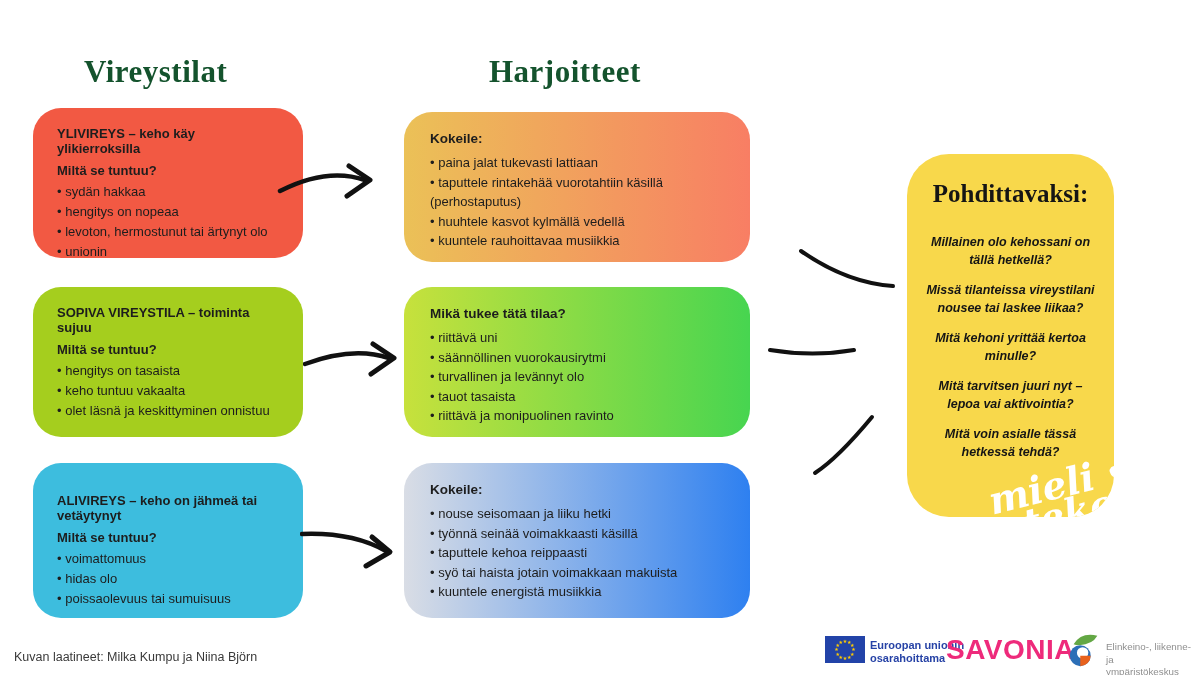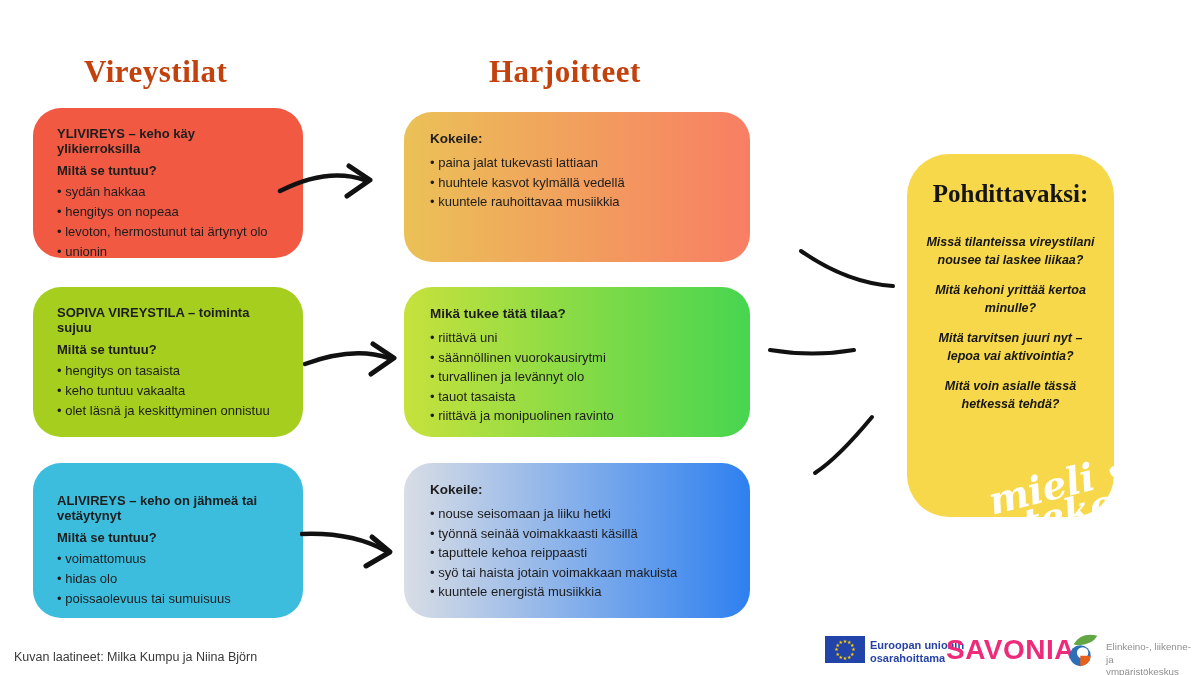--- a/index.html
+++ b/index.html
@@ -1,20 +1,20 @@
 <!DOCTYPE html>
 <html><head>
 <meta charset="utf-8">
 <style>
   html,body{margin:0;padding:0;}
   body{font-family:"Liberation Sans", sans-serif; background:#fff;}
   .canvas{position:relative;width:1200px;height:675px;background:#fff;overflow:hidden;}
 
   .col-title{position:absolute;font-family:"Liberation Serif", serif;font-weight:700;
-    font-size:31px;color:#c2410c;letter-spacing:.5px;}
+    font-size:31px;color:#14532d;letter-spacing:.5px;}
 
   
   .sbox{position:absolute;border-radius:28px;padding:18px 24px 0 24px;box-sizing:border-box;
     color:#1d1d1d;overflow:hidden;}
   .sbox-title{font-weight:700;font-size:13px;margin-bottom:7px;}
   .sbox-sub{font-weight:700;font-size:13px;margin-bottom:4px;}
   ul.blist{list-style:none;margin:0;padding:0;}
   .blist li{font-size:13px;line-height:20px;}
   .blist li::before{content:"• ";}
 
@@ -87,20 +87,21 @@
       <li>voimattomuus</li>
       <li>hidas olo</li>
       <li>poissaolevuus tai sumuisuus</li>
     </ul>
   </div>
 
   <div class="ebox" style="left: 404px; top: 112px; width: 346px; height: 150px; background: linear-gradient(90deg, rgb(235, 193, 87), rgb(248, 126, 100));">
     <div class="ebox-title">Kokeile:</div>
     <ul class="blist">
       <li>paina jalat tukevasti lattiaan</li>
+      <li>taputtele rintakehää vuorotahtiin käsillä (perhostaputus)</li>
       <li>huuhtele kasvot kylmällä vedellä</li>
       <li>kuuntele rauhoittavaa musiikkia</li>
     </ul>
   </div>
 
   <div class="ebox" style="left: 404px; top: 287px; width: 346px; height: 150px; background: linear-gradient(90deg, rgb(199, 225, 60), rgb(71, 213, 80));">
     <div class="ebox-title">Mikä tukee tätä tilaa?</div>
     <ul class="blist">
       <li>riittävä uni</li>
       <li>säännöllinen vuorokausirytmi</li>
@@ -116,20 +117,21 @@
       <li>nouse seisomaan ja liiku hetki</li>
       <li>työnnä seinää voimakkaasti käsillä</li>
       <li>taputtele kehoa reippaasti</li>
       <li>syö tai haista jotain voimakkaan makuista</li>
       <li>kuuntele energistä musiikkia</li>
     </ul>
   </div>
 
   <div class="rbox" style="left: 907px; top: 154px; width: 207px; height: 363px; background: rgb(248, 216, 75);">
     <div class="rbox-title">Pohdittavaksi:</div>
+    <div class="rbox-q">Millainen olo kehossani on tällä hetkellä?</div>
     <div class="rbox-q">Missä tilanteissa vireystilani nousee tai laskee liikaa?</div>
     <div class="rbox-q">Mitä kehoni yrittää kertoa minulle?</div>
     <div class="rbox-q">Mitä tarvitsen juuri nyt – lepoa vai aktivointia?</div>
     <div class="rbox-q">Mitä voin asialle tässä hetkessä tehdä?</div>
     <div class="mieliteko">
       <span class="l1">mieli</span><span class="heart">♥</span>
       <span class="l2">teko</span>
     </div>
   </div>
 

